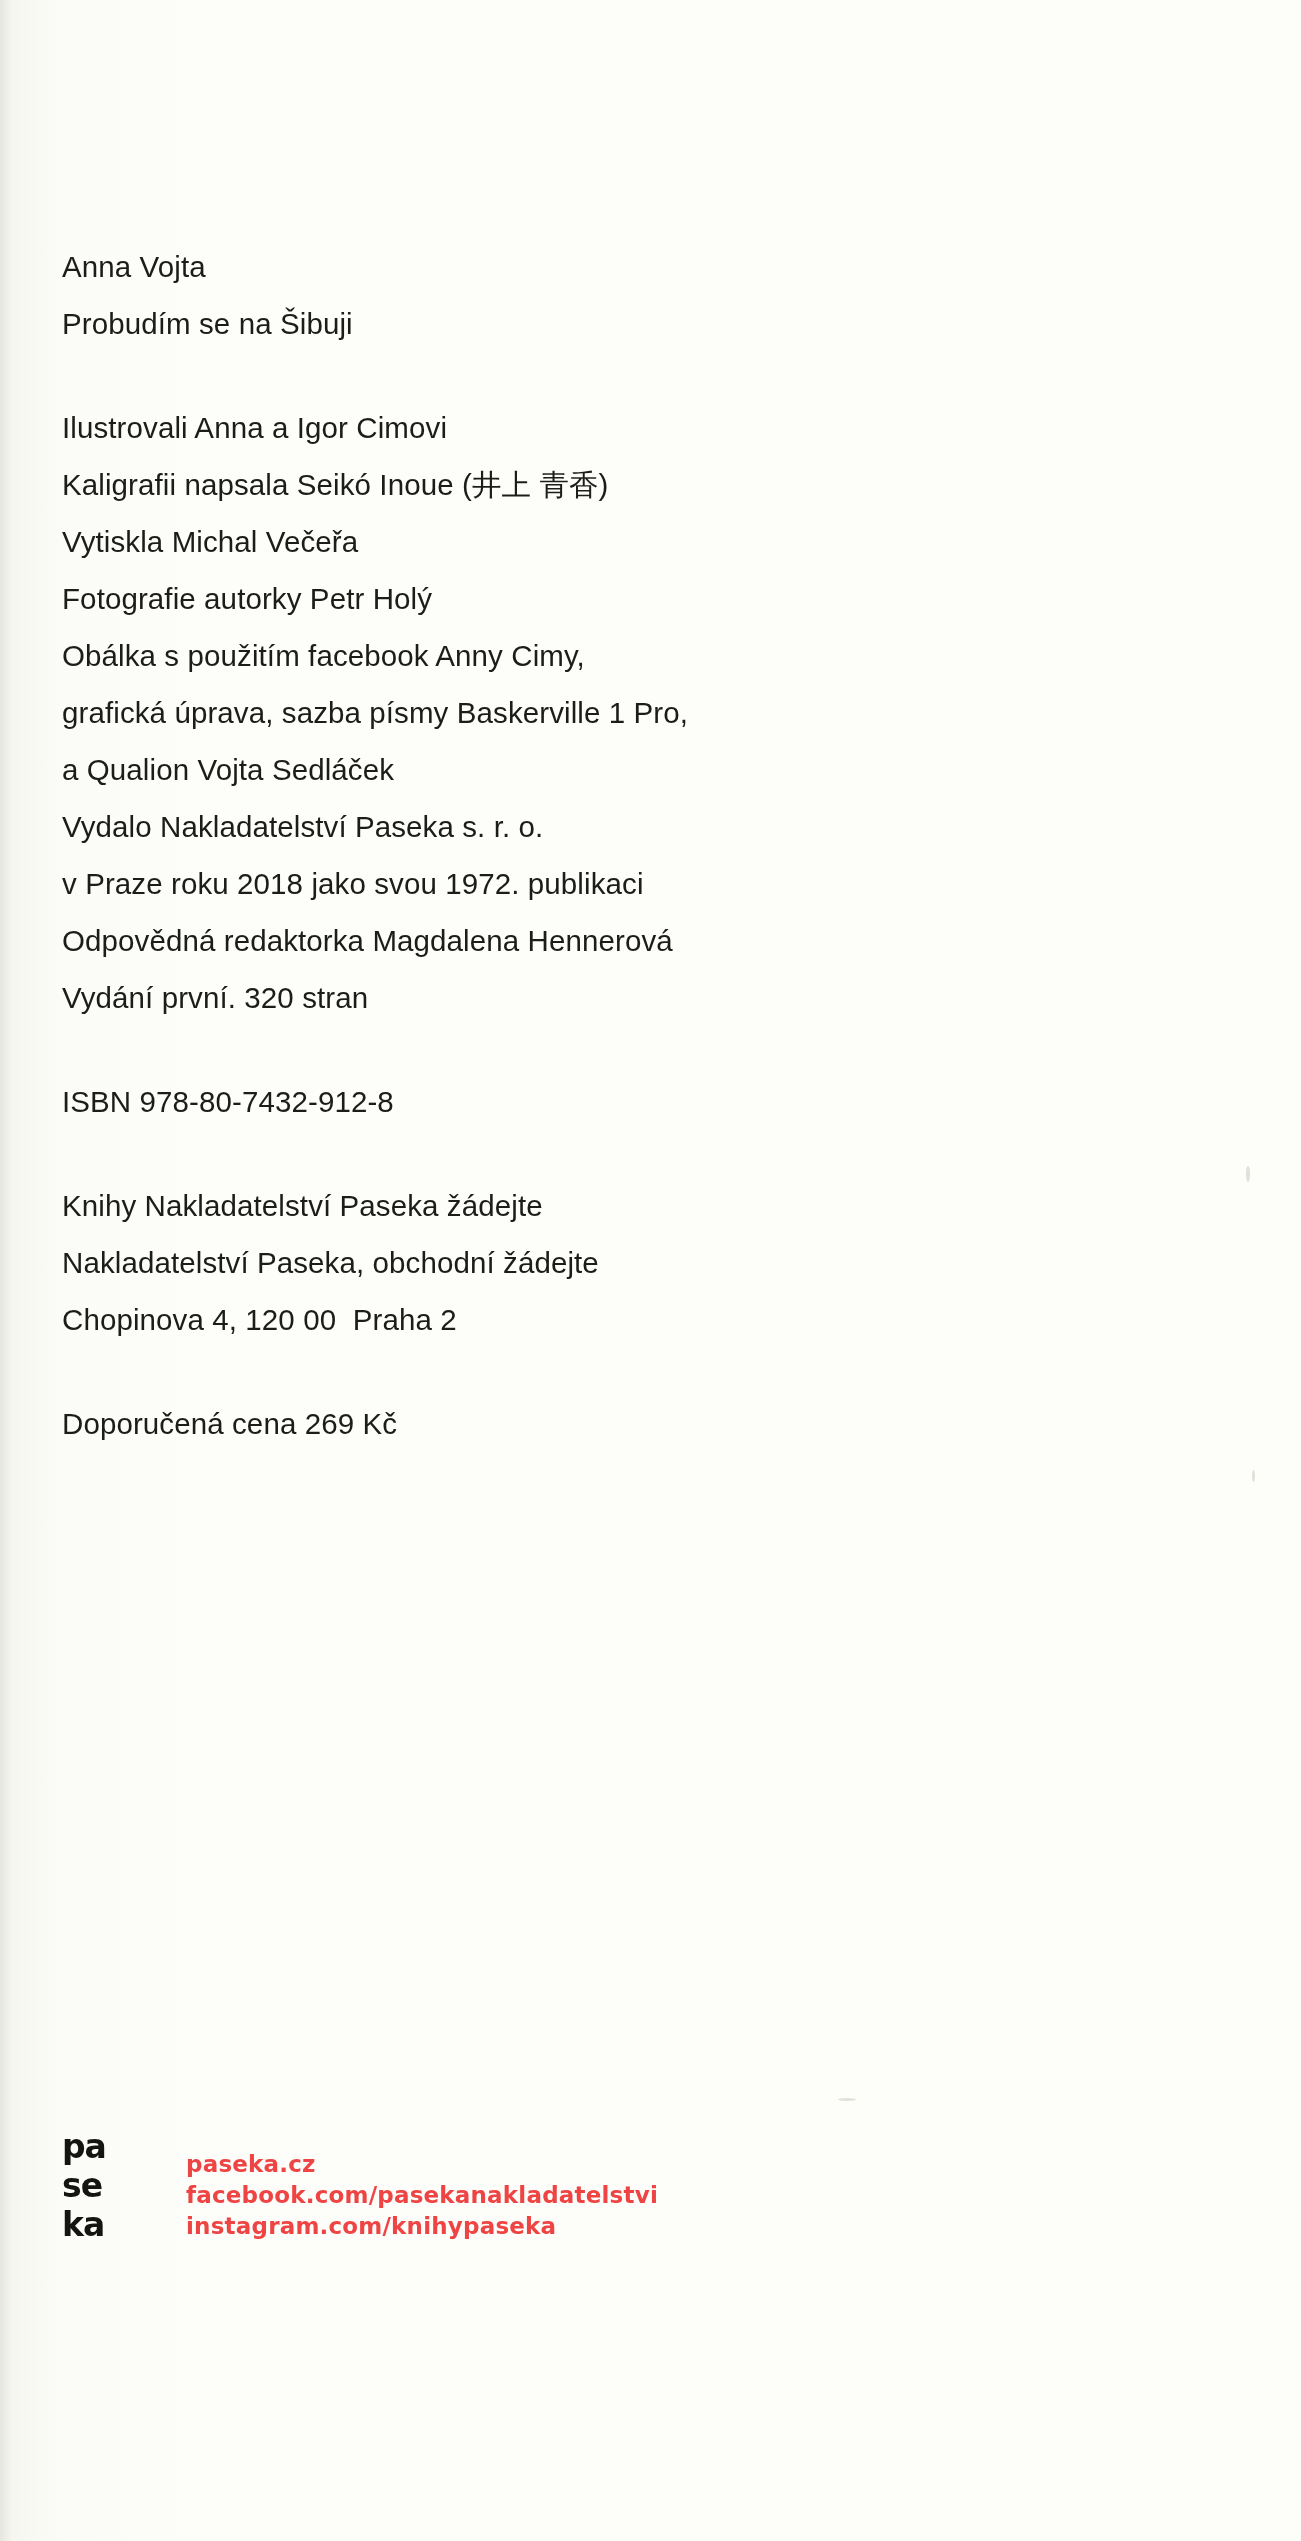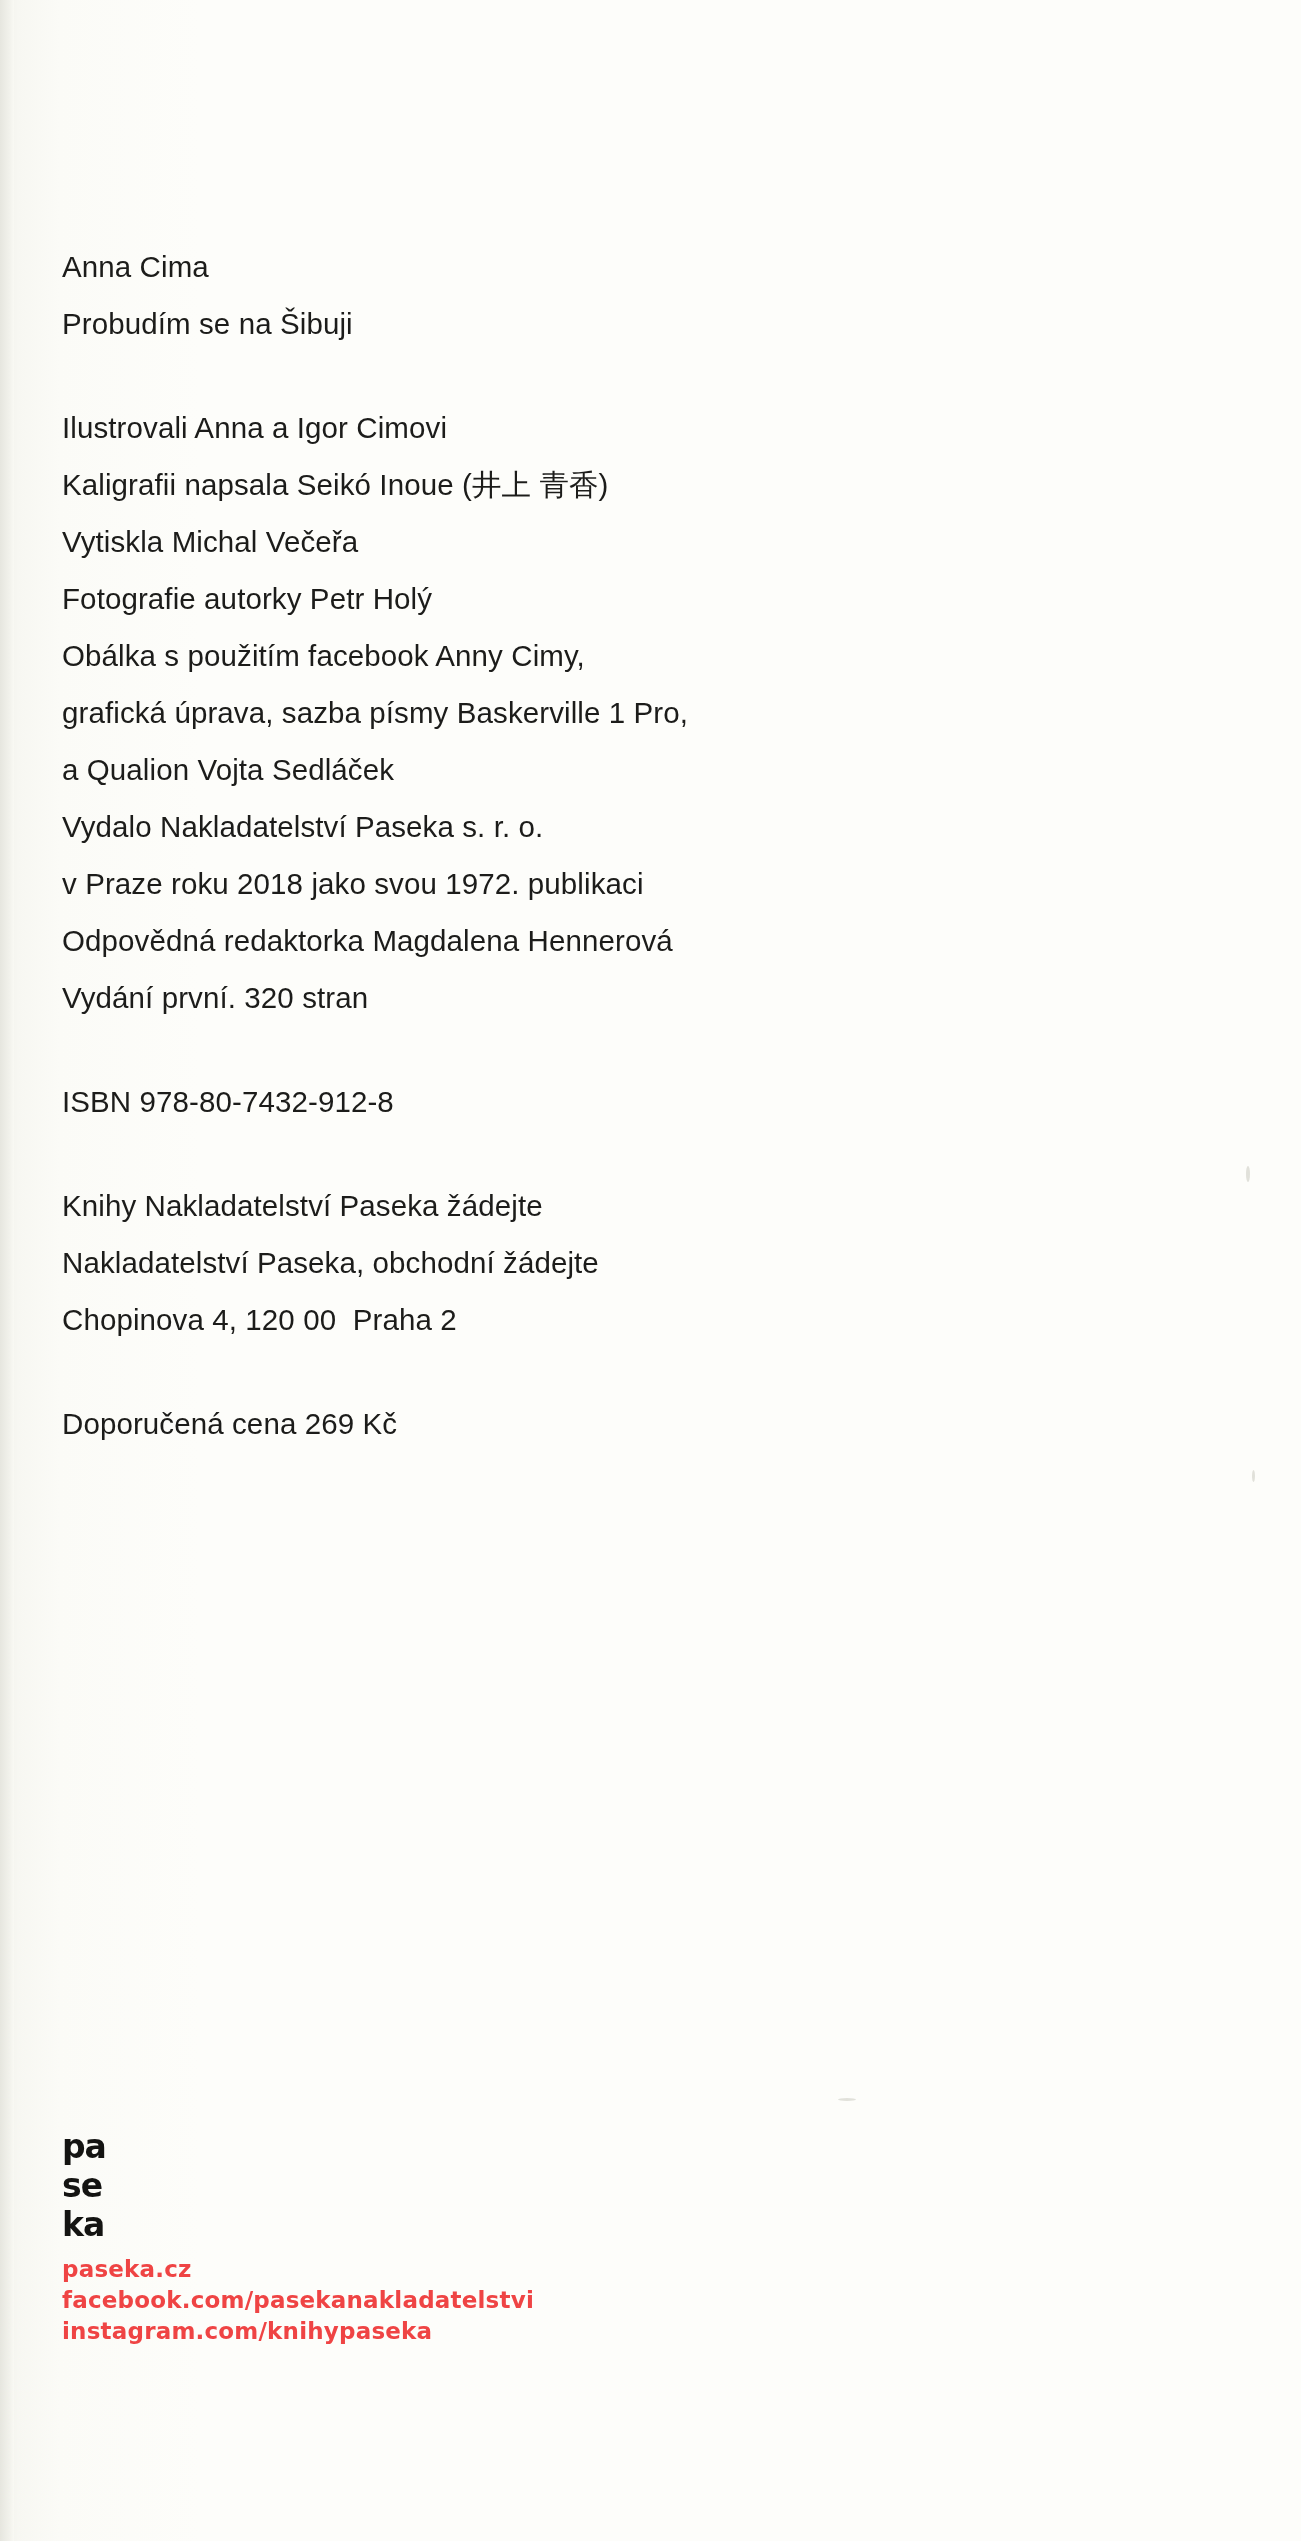--- a/index.html
+++ b/index.html
@@ -50,22 +50,21 @@
     font-weight: 400;
   }
 
   
   .footer {
     position: absolute;
     left: 62px;
     top: 2130px;
     width: 1000px;
     display: flex;
-    align-items: flex-start;
-    flex-direction: column;
+    align-items: flex-end;
   }
   .logo {
     width: 74px;
     height: 112px;
     display: flex;
     flex-direction: column;
     justify-content: space-between;
     margin-right: 50px;
     flex: 0 0 auto;
   }
@@ -105,21 +104,21 @@
   <div class="page-edge"></div>
 
   <div class="speck" style="left:1246px; top:1166px; width:4px; height:16px;"></div>
   <div class="speck" style="left:1252px; top:1470px; width:3px; height:12px;"></div>
   <div class="speck" style="left:838px; top:2098px; width:18px; height:3px;"></div>
 </div>
 
 <div class="colophon">
 
   <div class="block">
-    <div class="line">Anna Cima</div>
+    <div class="line">Anna Vojta</div>
     <div class="line">Probudím se na Šibuji</div>
   </div>
 
   <div class="block">
     <div class="line">Ilustrovali Anna a Igor Cimovi</div>
     <div class="line"><span>Kaligrafii napsala Seikó Inoue (井上 青香)</span></div>
     <div class="line">Vytiskla Michal Večeřa</div>
     <div class="line">Fotografie autorky Petr Holý</div>
     <div class="line">Obálka s použitím facebook Anny Cimy,</div>
     <div class="line">grafická úprava, sazba písmy Baskerville 1 Pro,</div>

